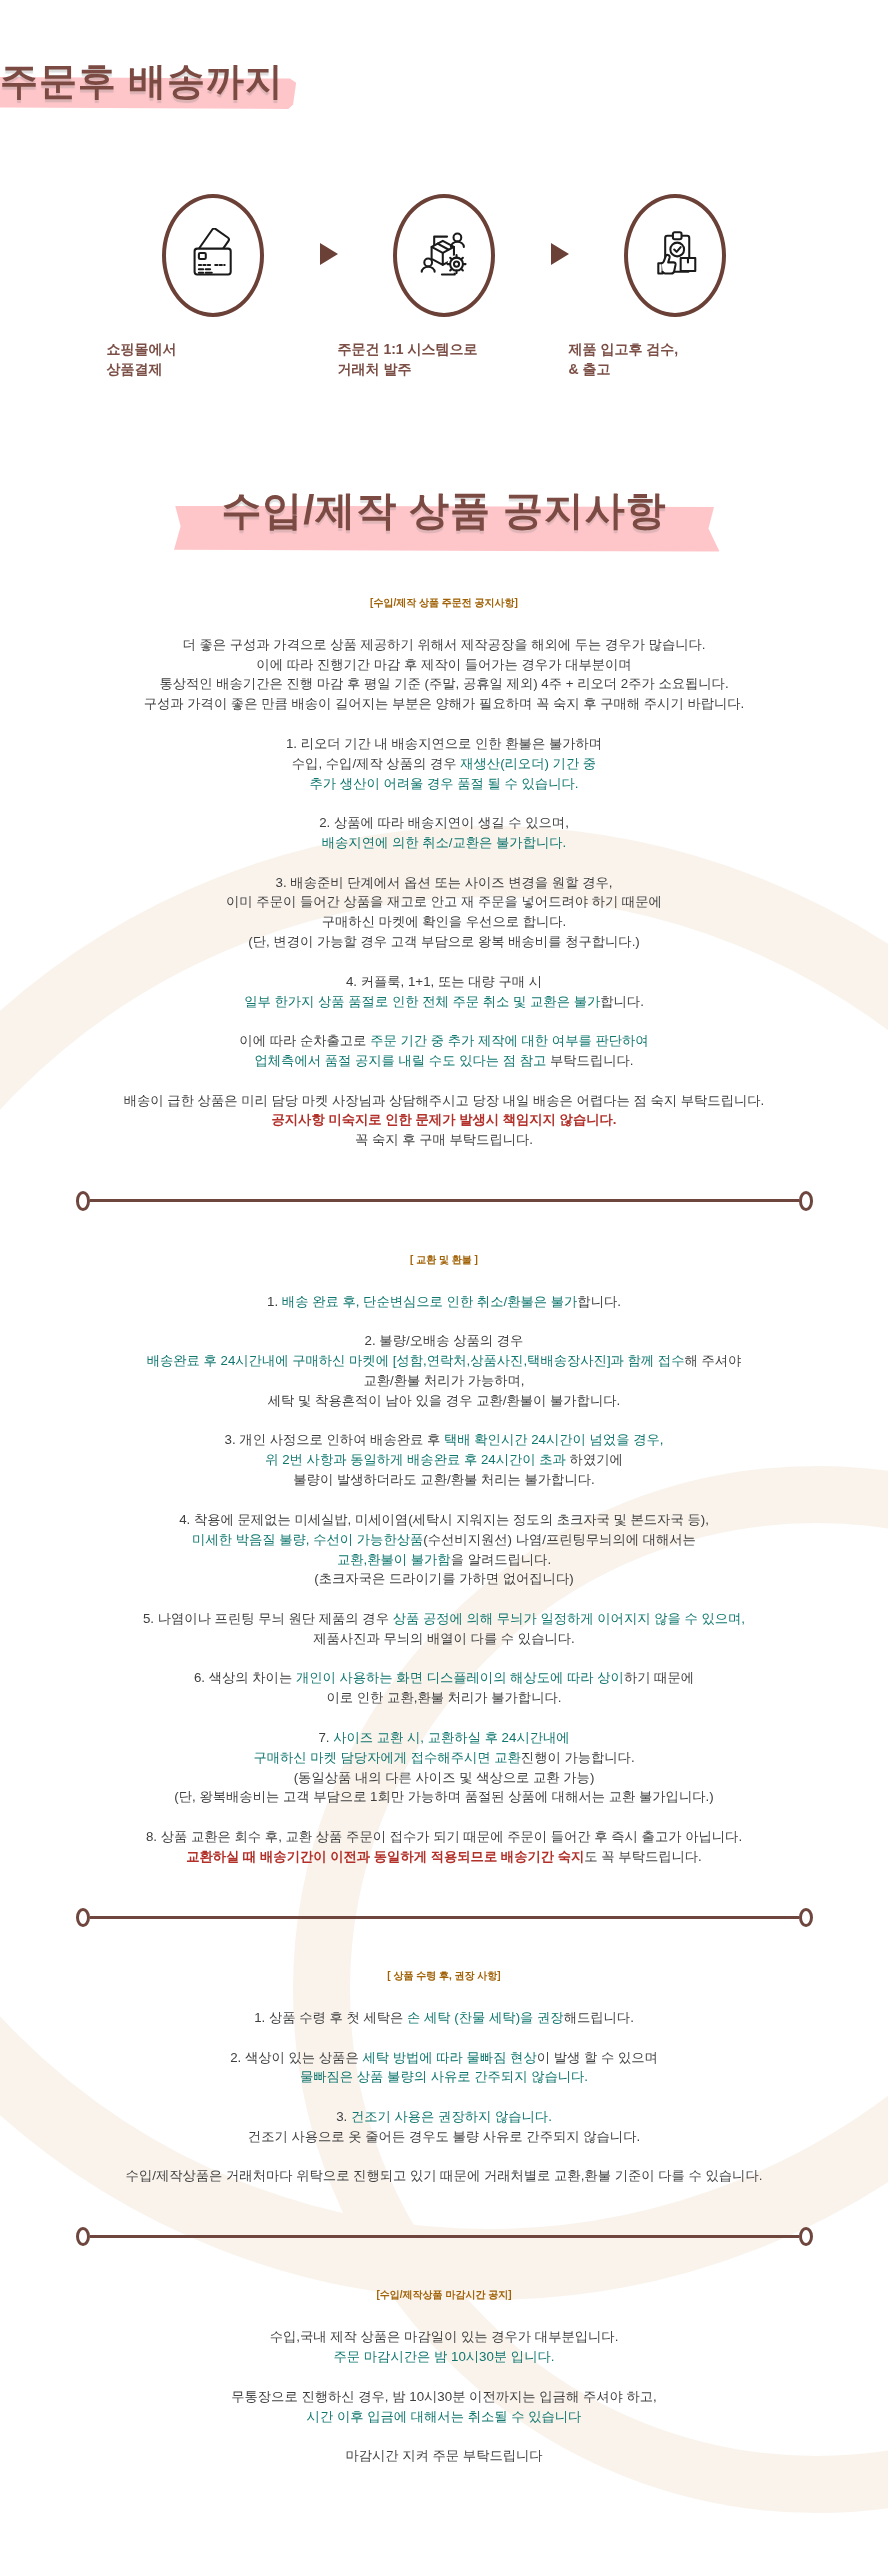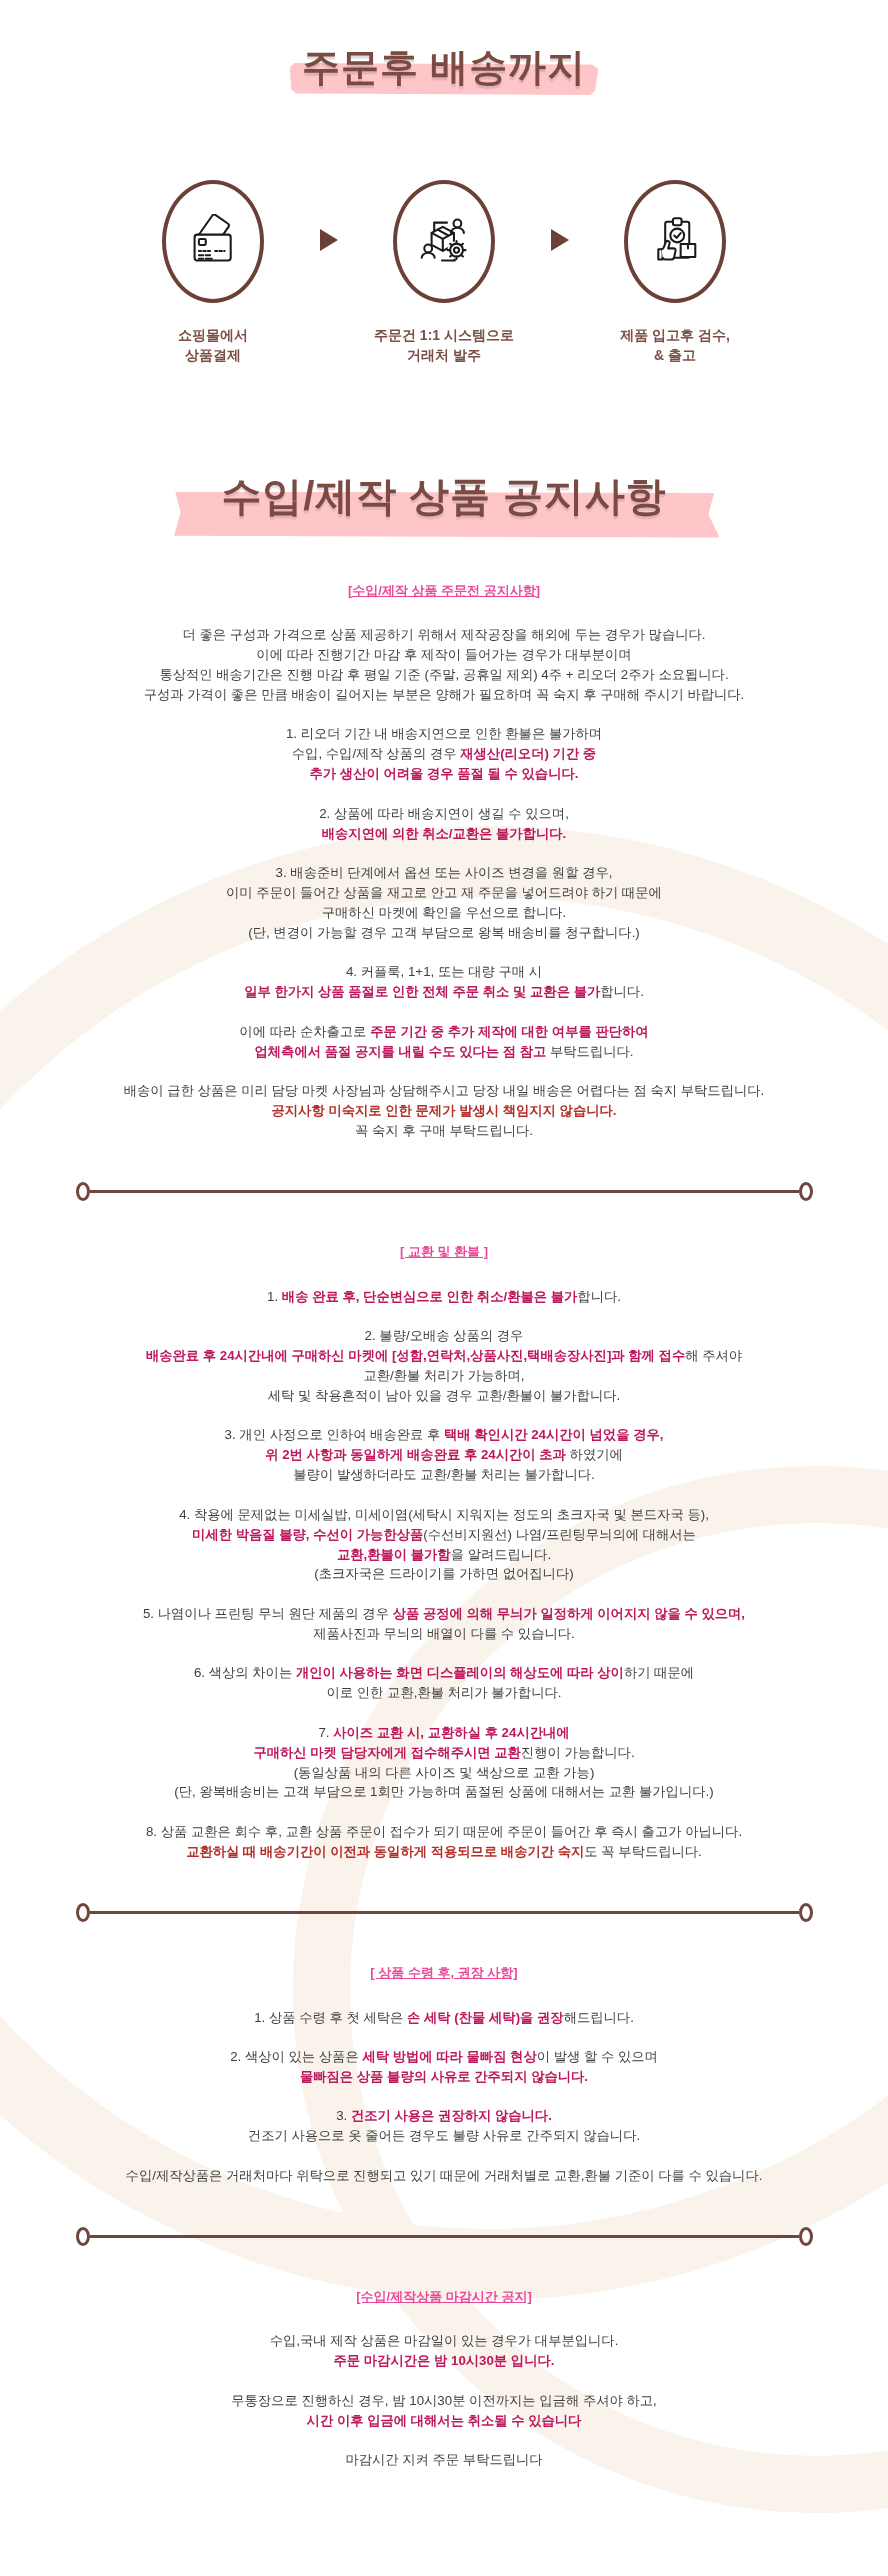--- a/index.html
+++ b/index.html
@@ -9,21 +9,21 @@
     font-family:"Liberation Sans","DejaVu Sans",sans-serif;
     color:#3e3e3e;
   }
   
   .watermark{position:absolute;border-radius:50%;border:71px solid #f9f3ec;z-index:0;}
   .wm1{width:1332px;height:1332px;left:-249px;top:826px;}
   .wm2{width:933px;height:933px;left:293px;top:1466px;border-width:57px;}
   .content{position:relative;z-index:1;}
 
   
-  .hero{padding-top:42px;text-align:center;}
+  .hero{padding-top:56px;}
   .hero-title-wrap{position:relative;display:inline-block;}
   .hero-title{
     position:relative;z-index:2;margin:0;font-size:38px;font-weight:800;
     color:#7b4a42;letter-spacing:0.9px;
     text-shadow:0 2.7px 0.9px rgba(130,130,130,0.28);
   }
   .hl-bar{
     position:absolute;z-index:1;left:-12.4px;right:-12.4px;top:21px;height:32px;
     background:#ffc6ca;
     clip-path:polygon(0% 14%,1.5% 0%,98% 5%,100% 18%,99% 86%,97.5% 100%,2% 95%,0.5% 82%);
@@ -49,25 +49,25 @@
     background:#ffc6ca;z-index:1;
     clip-path:polygon(1.2% 0%,99% 3%,98% 50%,100% 100%,1% 96%,2.2% 45%);
   }
   .banner-title{
     position:relative;z-index:2;margin:16px;font-size:40px;font-weight:800;color:#7b4a42;
     letter-spacing:0.9px;text-shadow:0 2.7px 0.9px rgba(130,130,130,0.25);
   }
 
   
   .notice{margin-top:57px;text-align:center;font-size:13.3px;line-height:1.5;}
-  .sec-header{margin:10.7px 0 25px;font-size:13px;font-weight:bold;color:#ec4899;text-decoration:underline;}
+  .sec-header{margin:10.7px 0 25px;font-size:10px;font-weight:bold;color:#a16207;}
   .para{margin:19.5px 0;}
   .line{display:block;}
   .run-n{color:#3e3e3e;}
-  .run-r{color:#be185d;font-weight:bold;}
+  .run-r{color:#0f766e;font-weight:normal;}
   .run-d{color:#b23029;font-weight:bold;text-align:center;}
   .divider{margin:41px auto;width:737px;display:flex;align-items:center;}
   .divider .rule{flex:1;height:0;border-top:3.6px solid #6e463d;}
   .divider .ring{
     width:8px;height:13.3px;border:3.1px solid #6e463d;border-radius:50%;background:#fff;flex:none;
   }
 </style>
 </head>
 <body>
 

